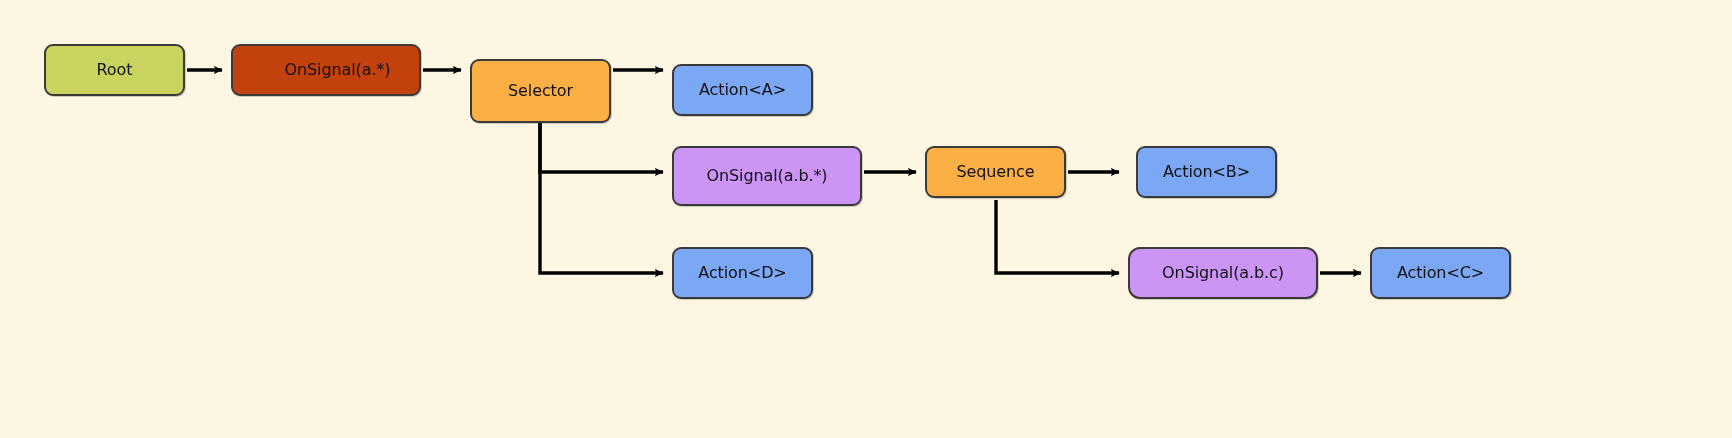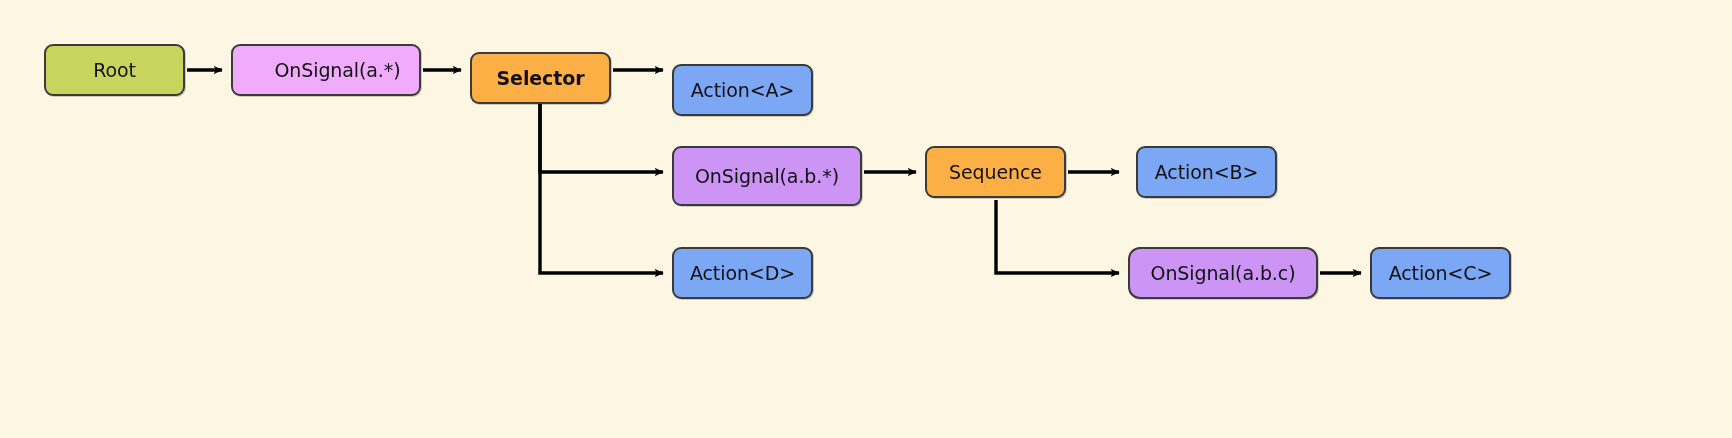--- a/index.html
+++ b/index.html
@@ -34,21 +34,21 @@
   .node {
     position: absolute;
     box-sizing: border-box;
     border: 2px solid #3a3a3a;
     border-radius: 9px;
     display: flex;
     align-items: center;
     justify-content: center;
     color: #111111;
     font-family: "DejaVu Sans", sans-serif;
-    font-size: 19px;
+    font-size: 16px;
     font-weight: 400;
     letter-spacing: -0.1px;
     line-height: 1;
     white-space: nowrap;
     text-align: center;
     box-shadow: 1px 1px 0 rgba(0,0,0,0.18);
   }
 
   .node-label {
     display: block;
@@ -82,24 +82,24 @@
         <path d="M 1068 172 L 1119 172" marker-end="url(#arrowhead)"></path>
         <path d="M 996 200 L 996 273 L 1119 273" marker-end="url(#arrowhead)"></path>
         <path d="M 1320 273 L 1361 273" marker-end="url(#arrowhead)"></path>
       </g>
   </svg>
 
   <div id="node-layer">
       <div class="node fill-green" style="left: 44px; top: 44px; width: 141px; height: 52px; background: rgb(201, 212, 95); border-color: rgb(58, 58, 58);">
         <span class="node-label">Root</span>
       </div>
-      <div class="node fill-purple" style="left: 231px; top: 44px; width: 190px; height: 52px; background: #f0abfc; border-color: rgb(58, 58, 58); padding-left: 23px;">
+      <div class="node fill-purple" style="left: 231px; top: 44px; width: 190px; height: 52px; background: #c2410c; border-color: rgb(58, 58, 58); padding-left: 23px;">
         <span class="node-label">OnSignal(a.*)</span>
       </div>
-      <div class="node fill-orange" style="left: 470px; top: 52px; width: 141px; height: 52px; background: rgb(252, 175, 69); border-color: rgb(58, 58, 58); font-weight: bold;">
+      <div class="node fill-orange" style="left: 470px; top: 59px; width: 141px; height: 64px; background: rgb(252, 175, 69); border-color: rgb(58, 58, 58);">
         <span class="node-label">Selector</span>
       </div>
       <div class="node fill-blue" style="left: 672px; top: 44px; width: 141px; height: 52px; background: rgb(123, 167, 245); border-color: rgb(58, 58, 58); margin-top: 20px;">
         <span class="node-label">Action&lt;A&gt;</span>
       </div>
       <div class="node fill-purple" style="left: 672px; top: 146px; width: 190px; height: 60px; background: rgb(203, 148, 245); border-color: rgb(58, 58, 58);">
         <span class="node-label">OnSignal(a.b.*)</span>
       </div>
       <div class="node fill-orange" style="left: 925px; top: 146px; width: 141px; height: 52px; background: rgb(252, 175, 69); border-color: rgb(58, 58, 58);">
         <span class="node-label">Sequence</span>

